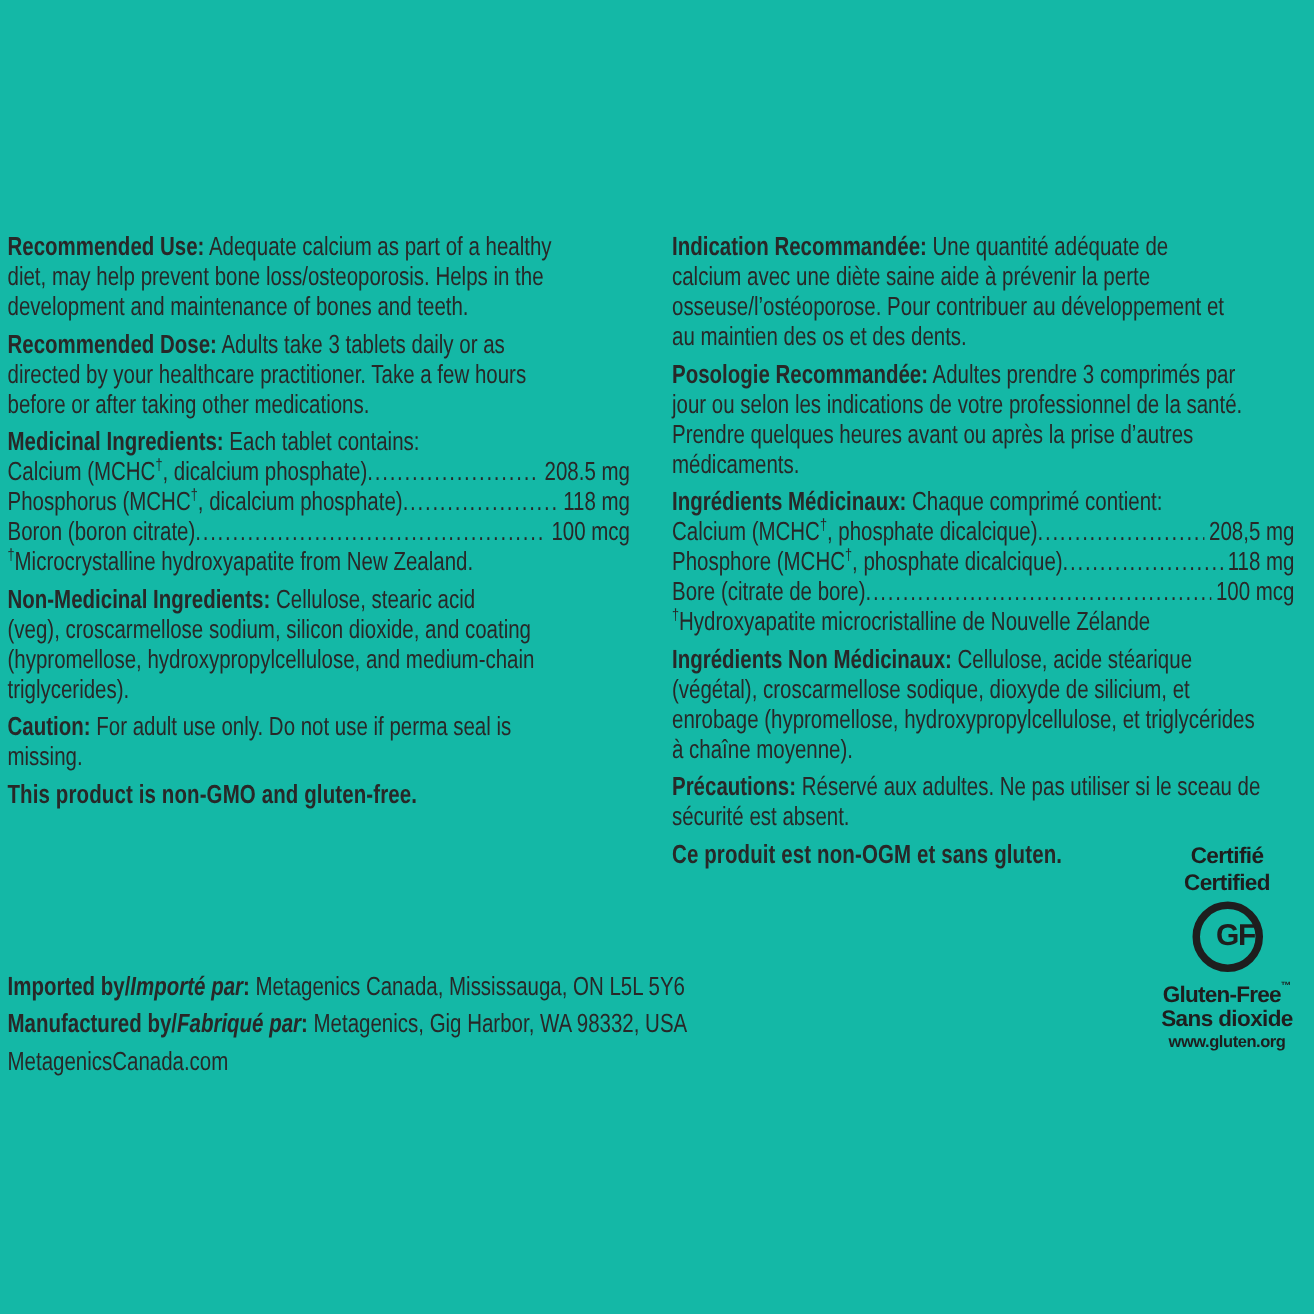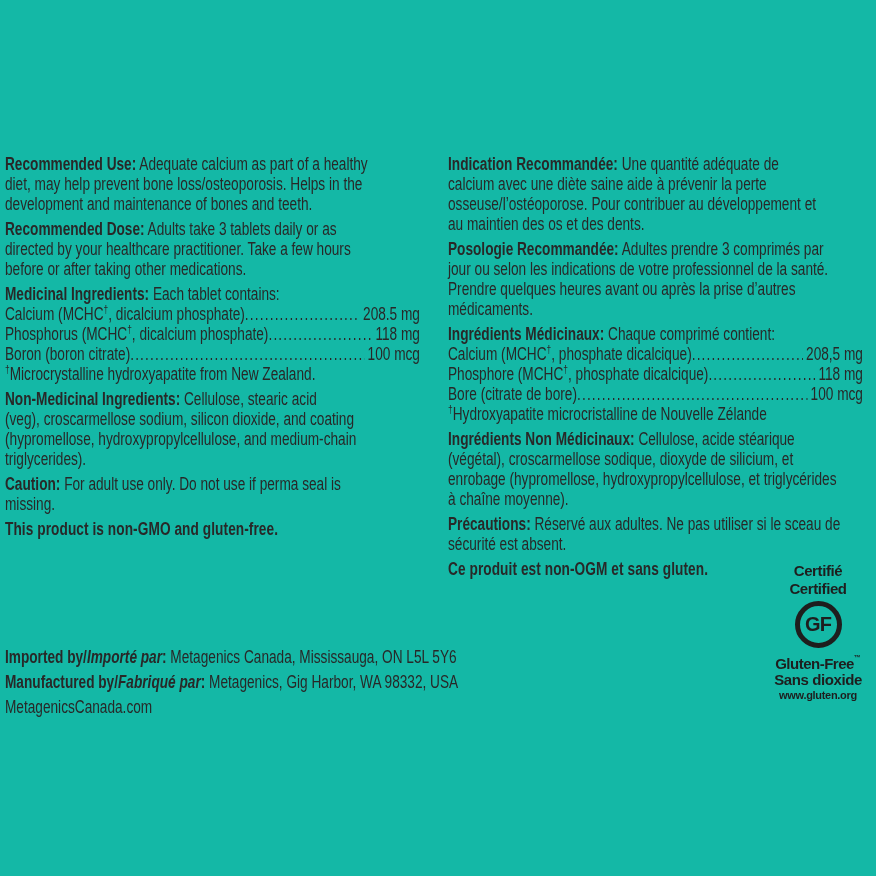--- a/index.html
+++ b/index.html
@@ -78,21 +78,21 @@
   }
   .gf-cert { font-size: 15px; line-height: 17.5px; letter-spacing: -0.4px; }
   .gf-circle {
     width: 37px;
     height: 37px;
     margin: 4px auto 2px auto;
     border: 5px solid #1e1e1e;
     border-radius: 50%;
     display: flex;
     align-items: center;
-    justify-content: center;
+    justify-content: flex-end;
     font-size: 20px;
     letter-spacing: -1px;
   }
   .gf-gf   { font-size: 15px; line-height: 16px; letter-spacing: -0.5px; position: relative; }
   .tm      { font-size: 7px; vertical-align: 9px; letter-spacing: 0; }
   .gf-sans { font-size: 15px; line-height: 16px; letter-spacing: -0.4px; }
   .gf-url  { font-size: 11px; line-height: 15px; letter-spacing: -0.3px; }
 </style>
 </head>
 <body>

